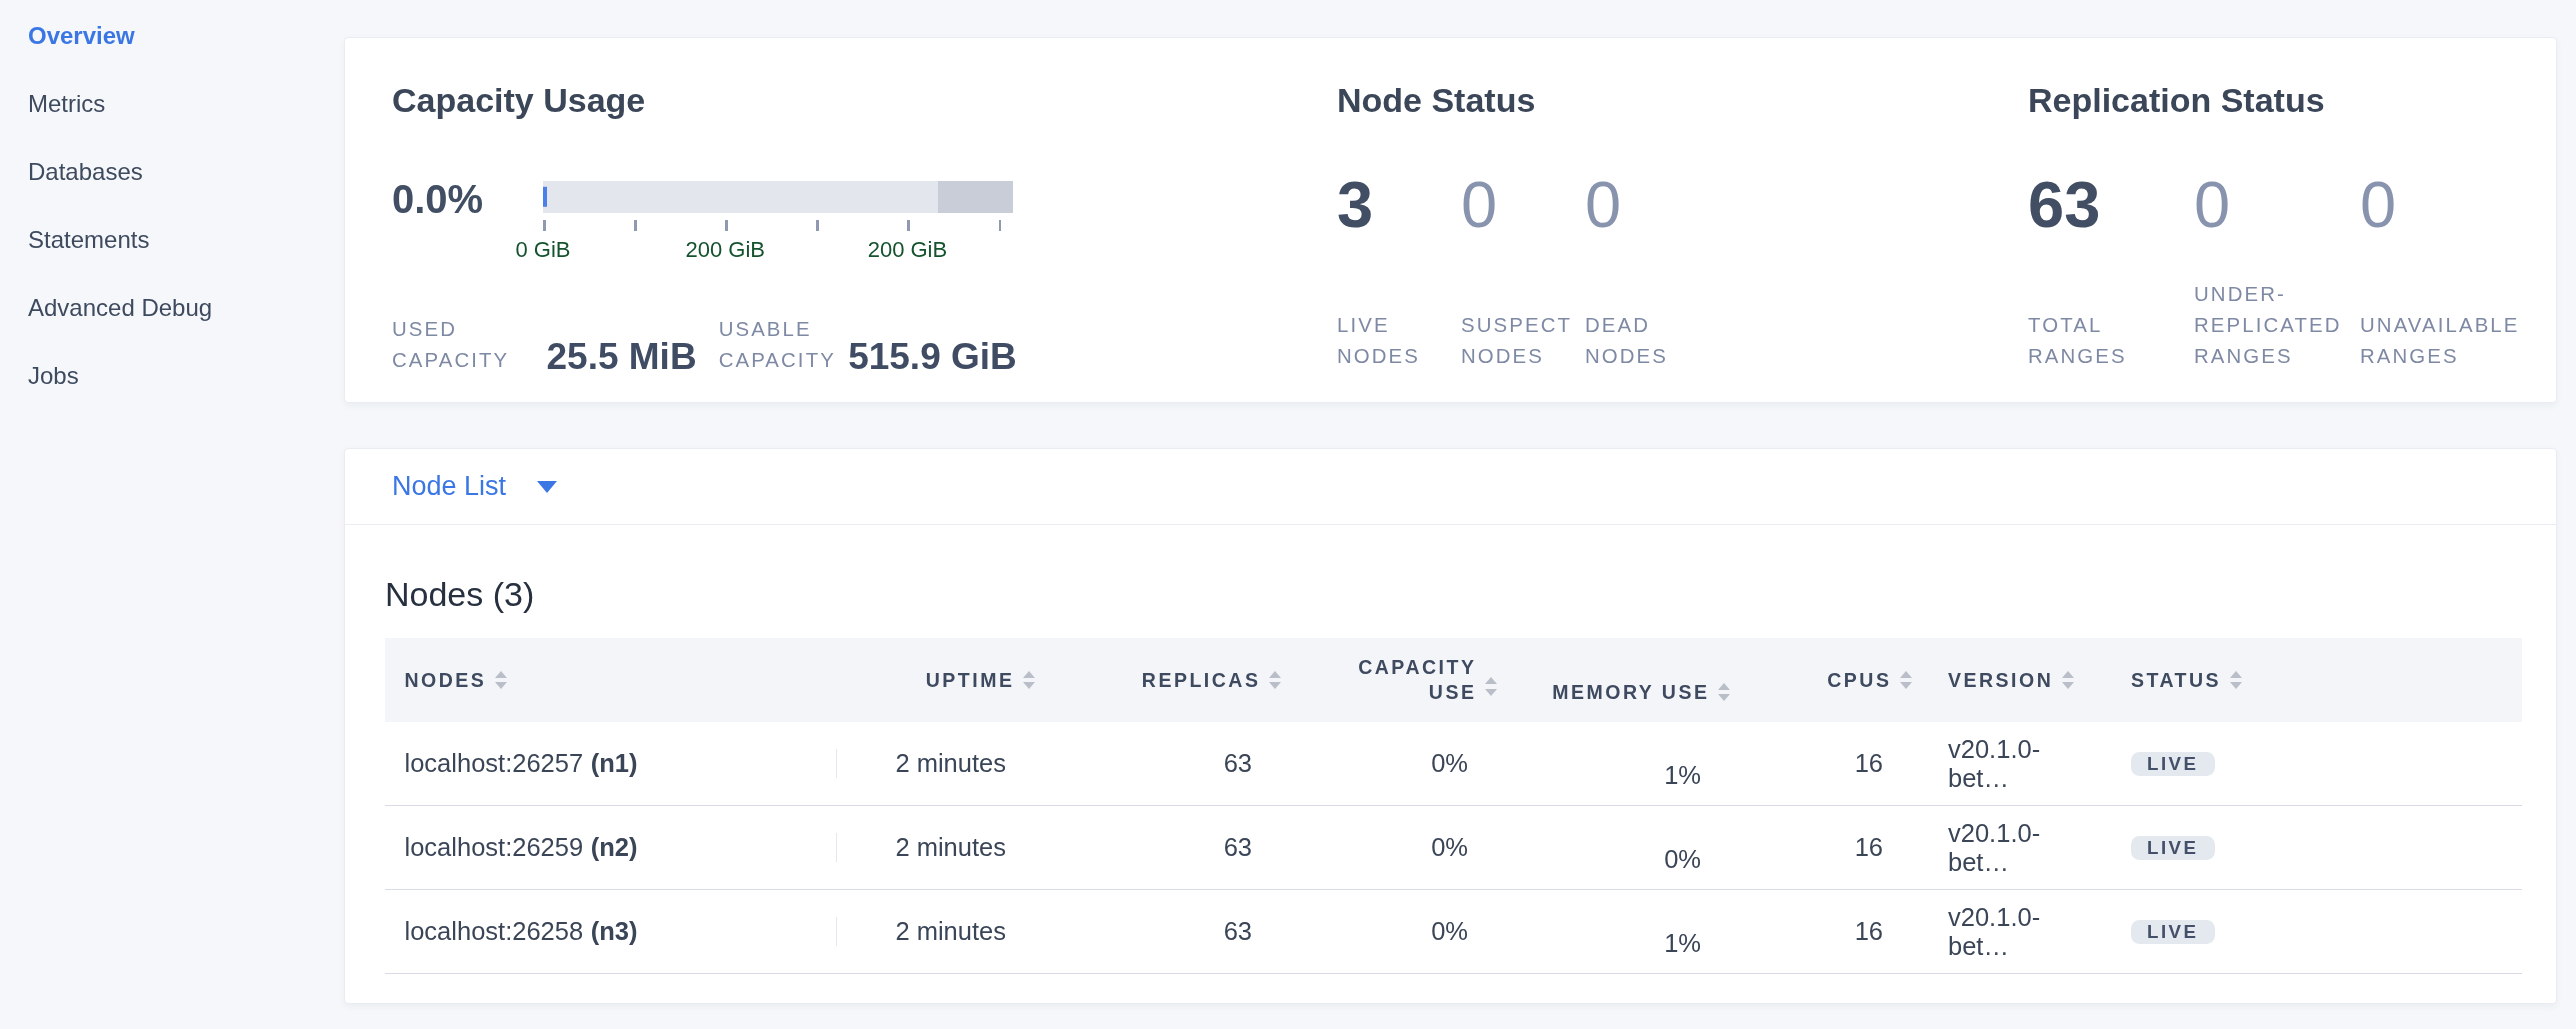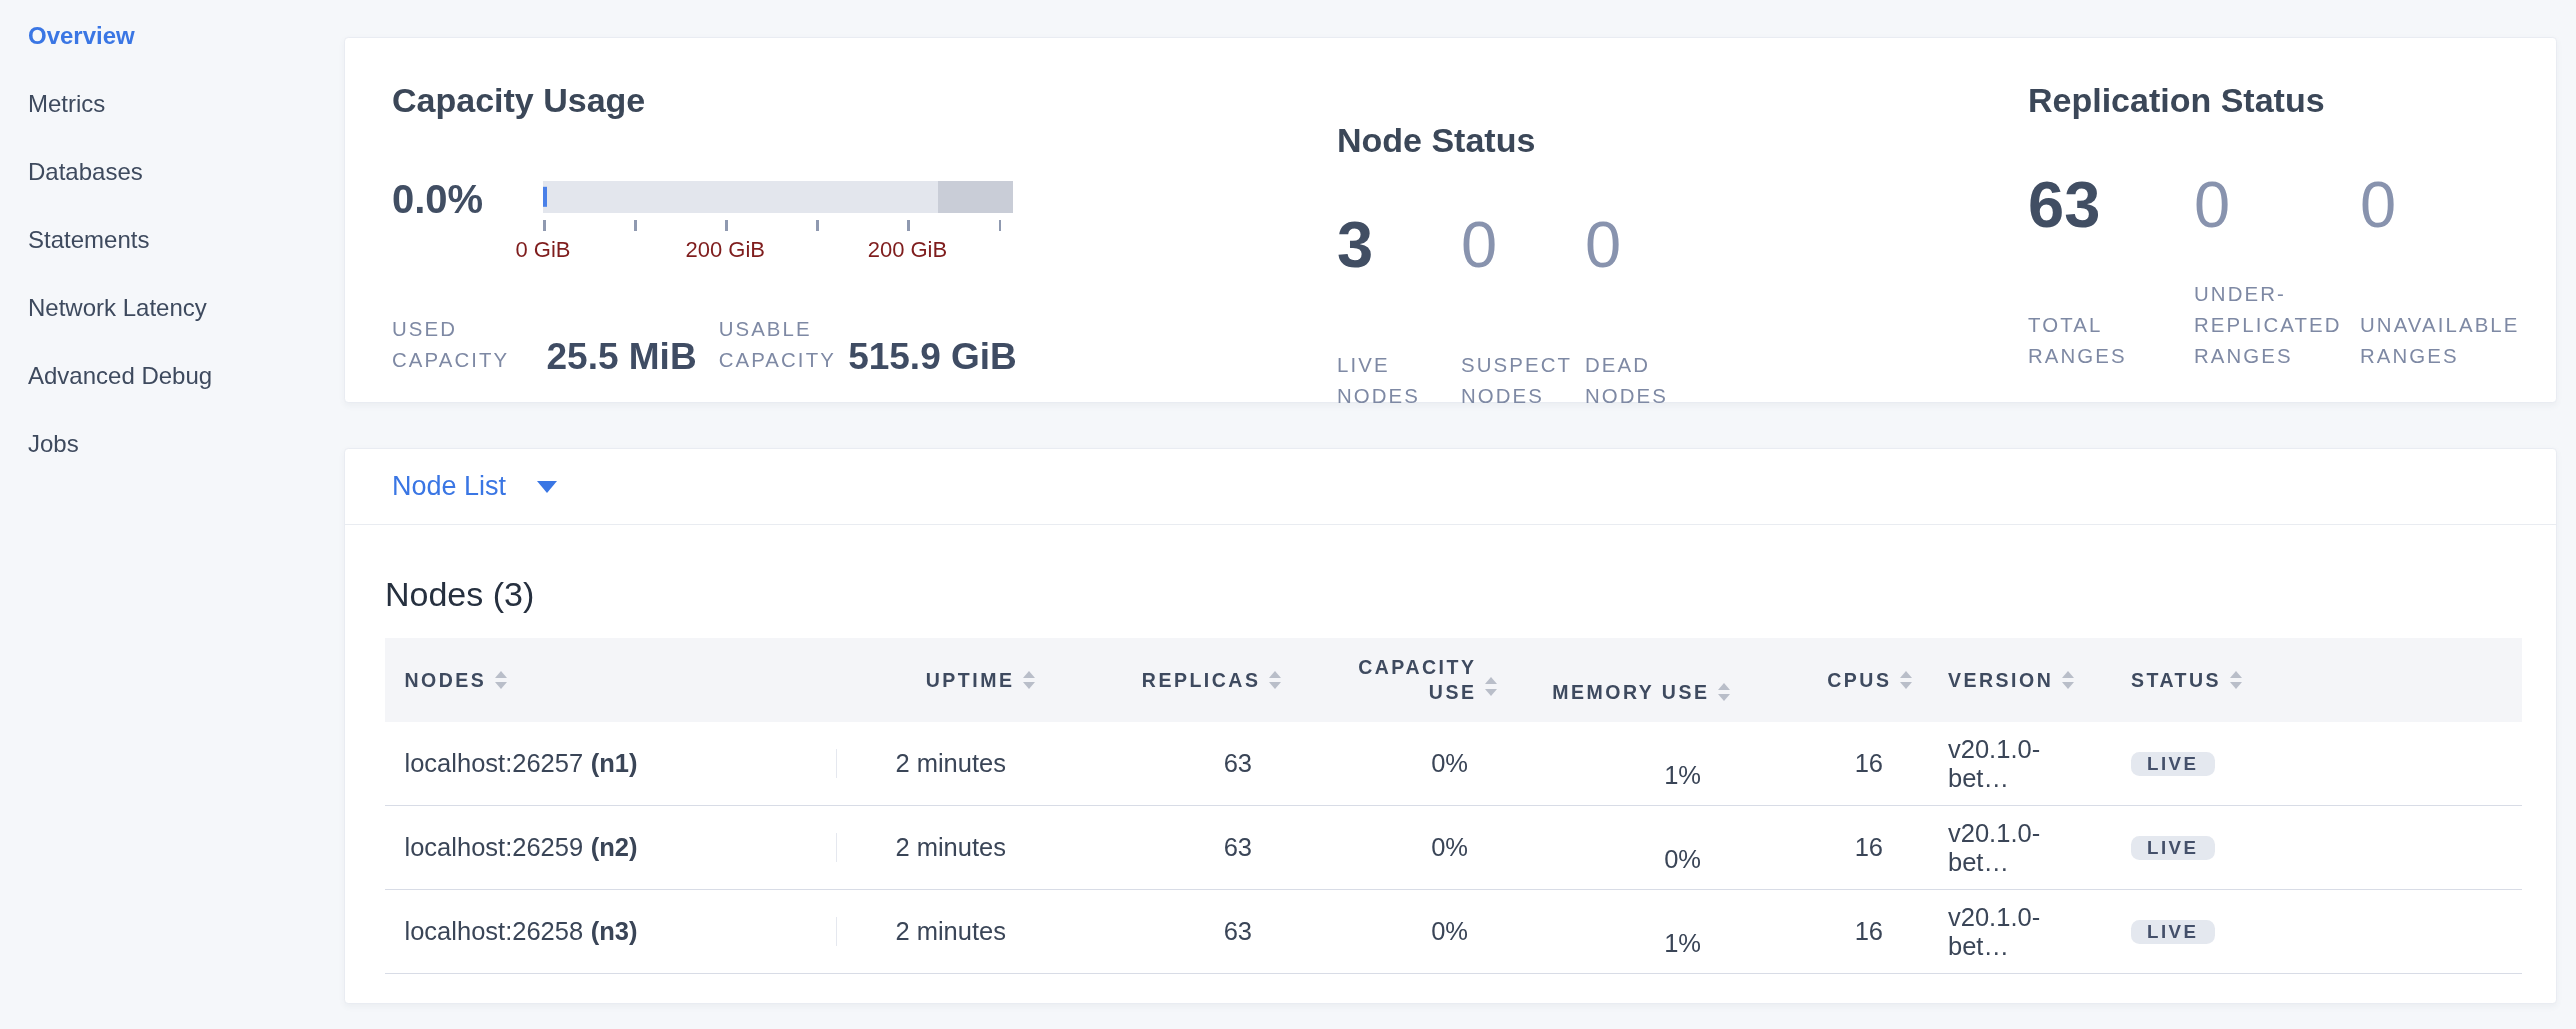--- a/index.html
+++ b/index.html
@@ -26,32 +26,32 @@
     background:#fff;
     border:1.7px solid #e9ecf2;
     border-radius:4.2px;
     box-shadow:0 2.5px 6.8px rgba(60,70,90,0.05);
   }
 
   
   .card.summary { height:366px; display:flex; padding:42px 0 0 47px; margin-bottom:45px; }
   .section-title { font-size:34px; line-height:41px; font-weight:bold; color:#3b4758; }
   .section-capacity { width:945px; }
-  .section-nodes { width:691px;margin-top:40px; }
+  .section-nodes { width:691px; }
   .section-repl { flex:1; }
 
   .cap-row { display:flex; align-items:flex-start; margin-top:49px; }
   .cap-percent { width:151px; font-size:40px; line-height:59px; font-weight:bold; color:#414e63; }
   .cap-chart { width:470px; padding-top:11px; }
   .bar { position:relative; height:32px; background:var(--bar-bg,#e3e6ed); }
   .bar-other { position:absolute; top:0; right:0; height:100%; background:var(--bar-other,#c9cdd7); }
   .bar-used { position:absolute; left:0; top:50%; transform:translateY(-50%); width:4.2px; height:20.4px; background:var(--bar-used,#4a80e8); }
   .bar-axis { position:relative; height:53px; }
   .bar-tick { position:absolute; top:6.8px; width:2.5px; height:11px; background:#8f99b0; }
-  .bar-tick-label { position:absolute; top:24px; transform:translateX(-50%); font-size:22px; color:#7f1d1d; white-space:nowrap; }
+  .bar-tick-label { position:absolute; top:24px; transform:translateX(-50%); font-size:22px; color:#14532d; white-space:nowrap; }
 
   .cap-stats { display:flex; align-items:flex-end; margin-top:48px; }
   .stat-pair { display:flex; align-items:flex-end; }
   .stat-pair + .stat-pair { margin-left:22px; }
   .stat-label { font-size:20.4px; letter-spacing:2.1px; line-height:31px; color:var(--label,#7e89a4); width:146px; }
   .stat-pair:nth-child(2) .stat-label { width:121px; }
   .stat-value { font-size:37px; font-weight:bold; color:#3f4c63; margin-left:8.5px; white-space:nowrap; line-height:39px;margin-top:16px; }
 
   .metric-row { display:flex; margin-top:49px; }
   .metric-col { height:202px; display:flex; flex-direction:column; justify-content:space-between; padding-right:12px; }
@@ -106,21 +106,20 @@
   }
 </style>
 </head>
 <body style="background: rgb(245, 247, 250);">
 
 <nav class="sidebar" id="sidebar">
     <div class="nav-item active">Overview</div>
     <div class="nav-item">Metrics</div>
     <div class="nav-item">Databases</div>
     <div class="nav-item">Statements</div>
-    <div class="nav-item">Network Latency</div>
     <div class="nav-item">Advanced Debug</div>
     <div class="nav-item">Jobs</div>
   </nav>
 
 <div class="main">
 
   <section class="card summary">
 
     <div class="section-capacity">
       <div class="section-title">Capacity Usage</div>

